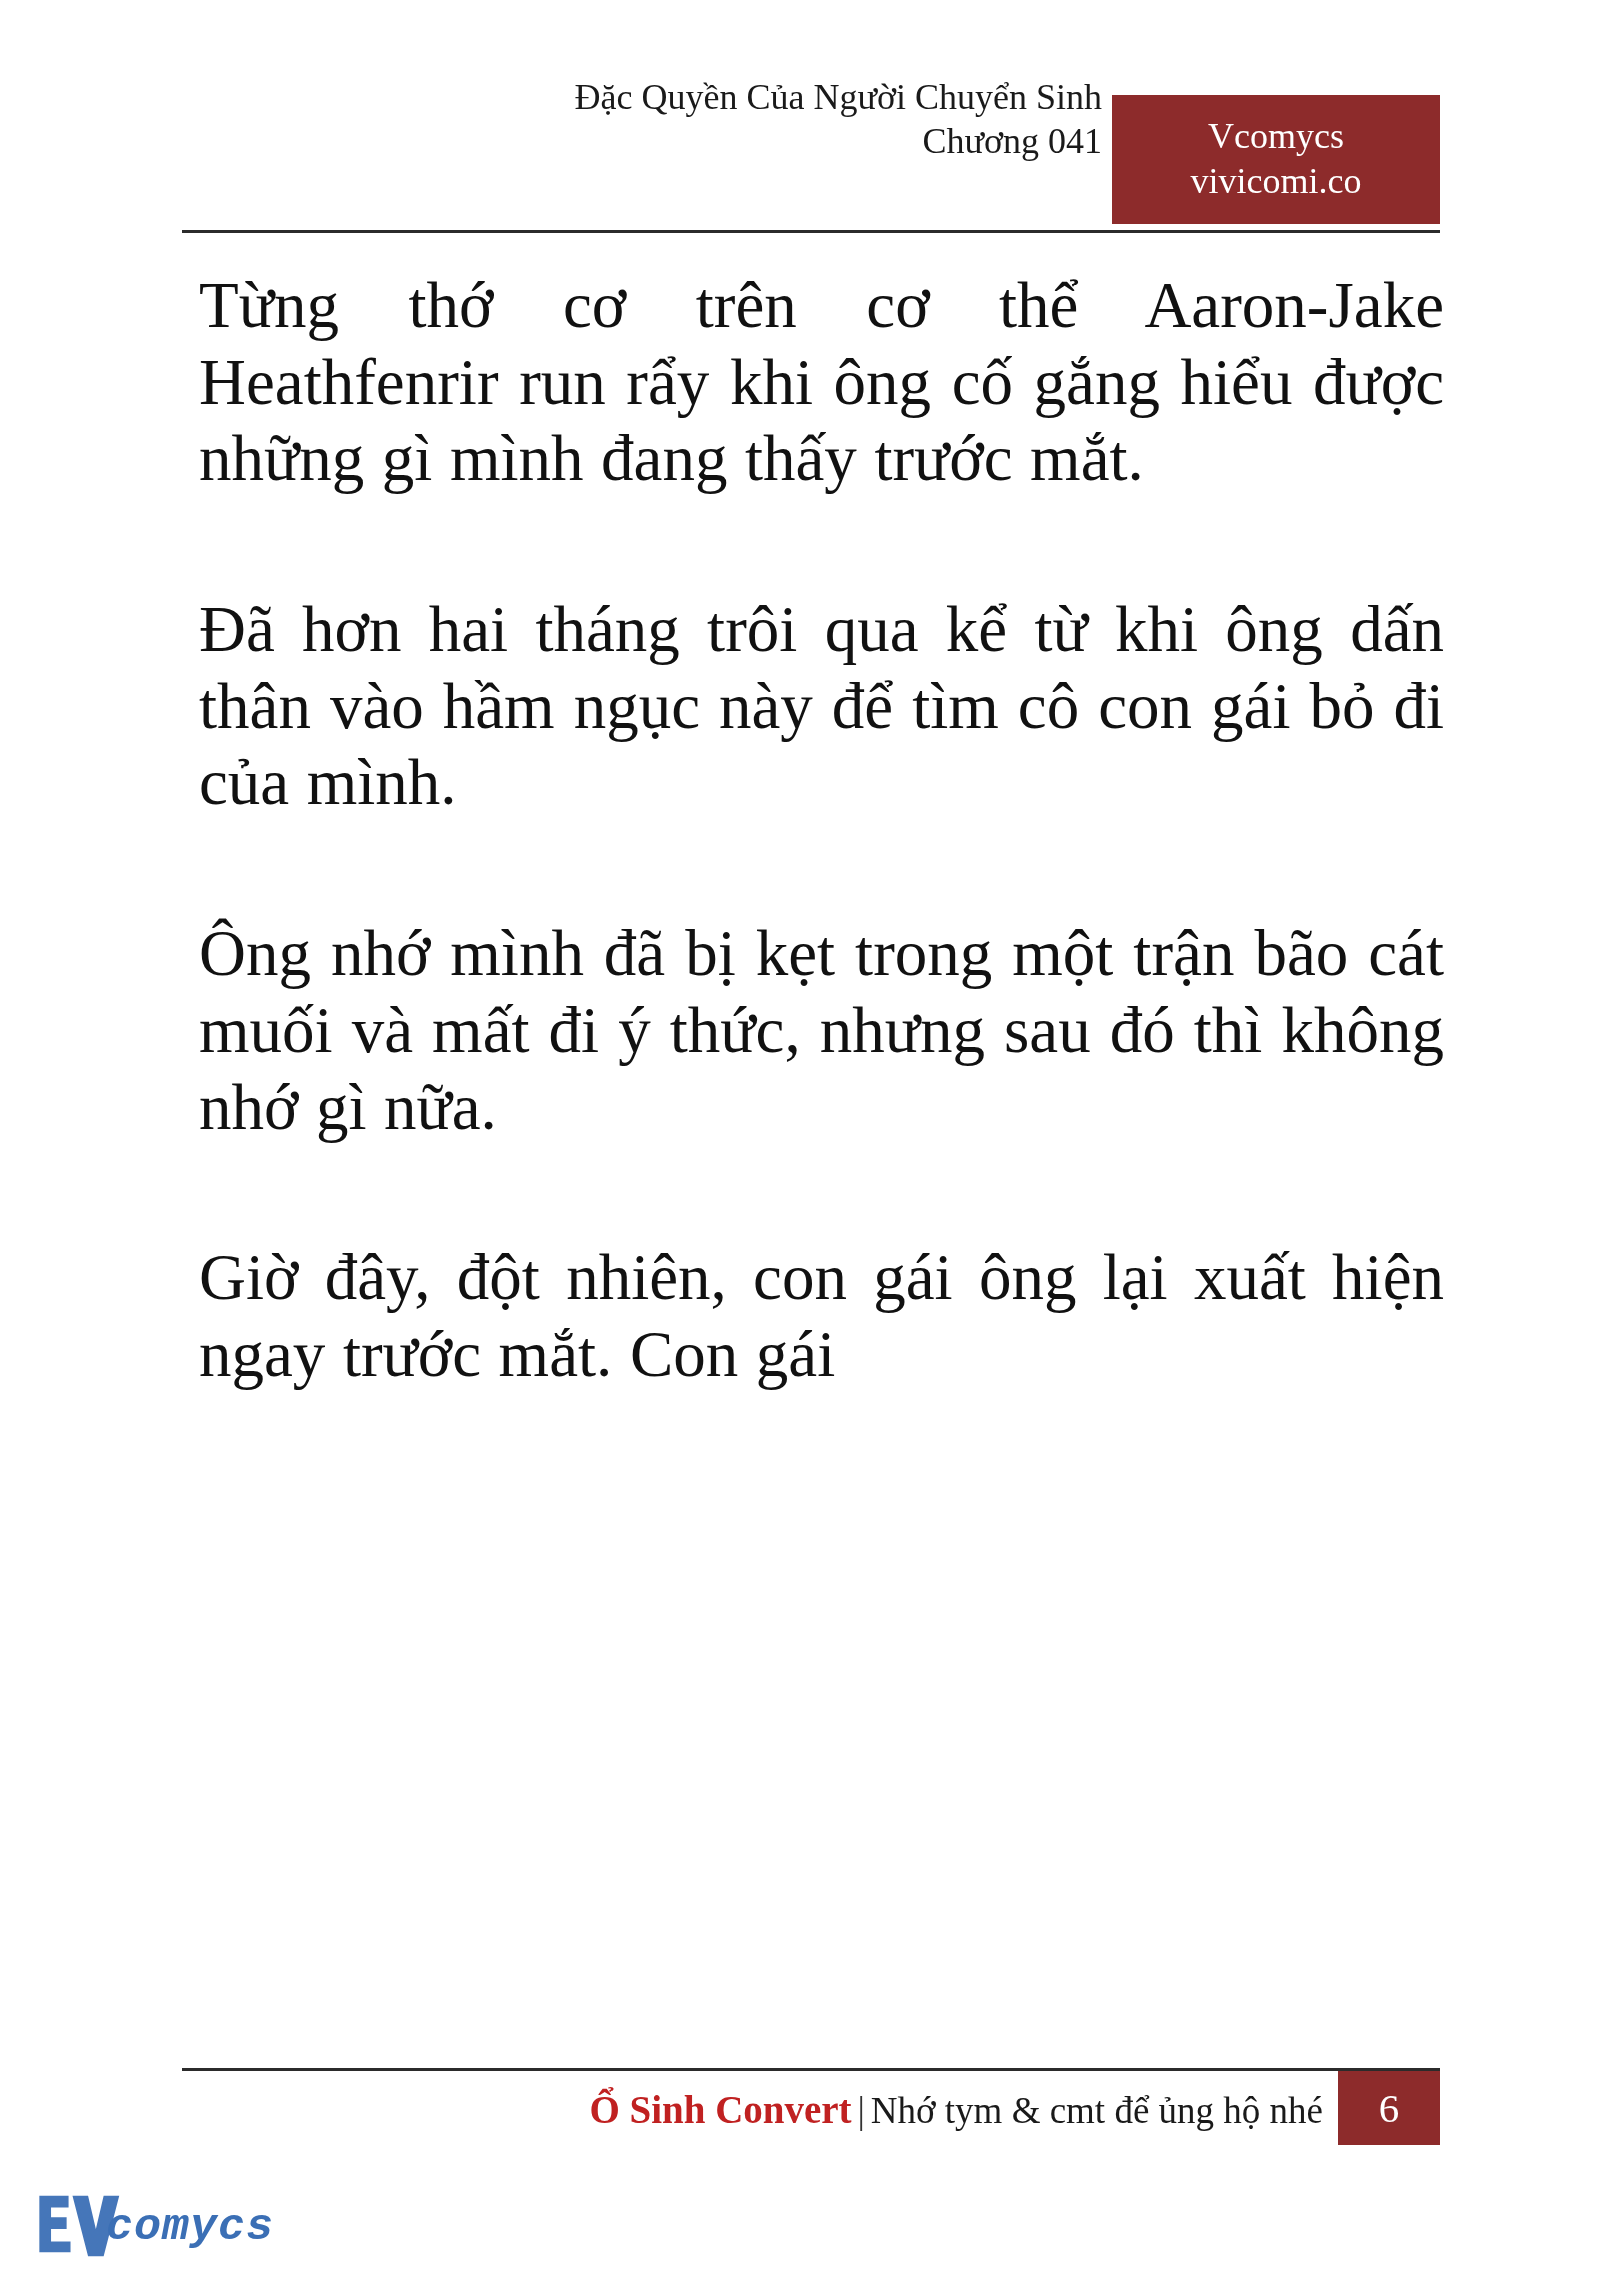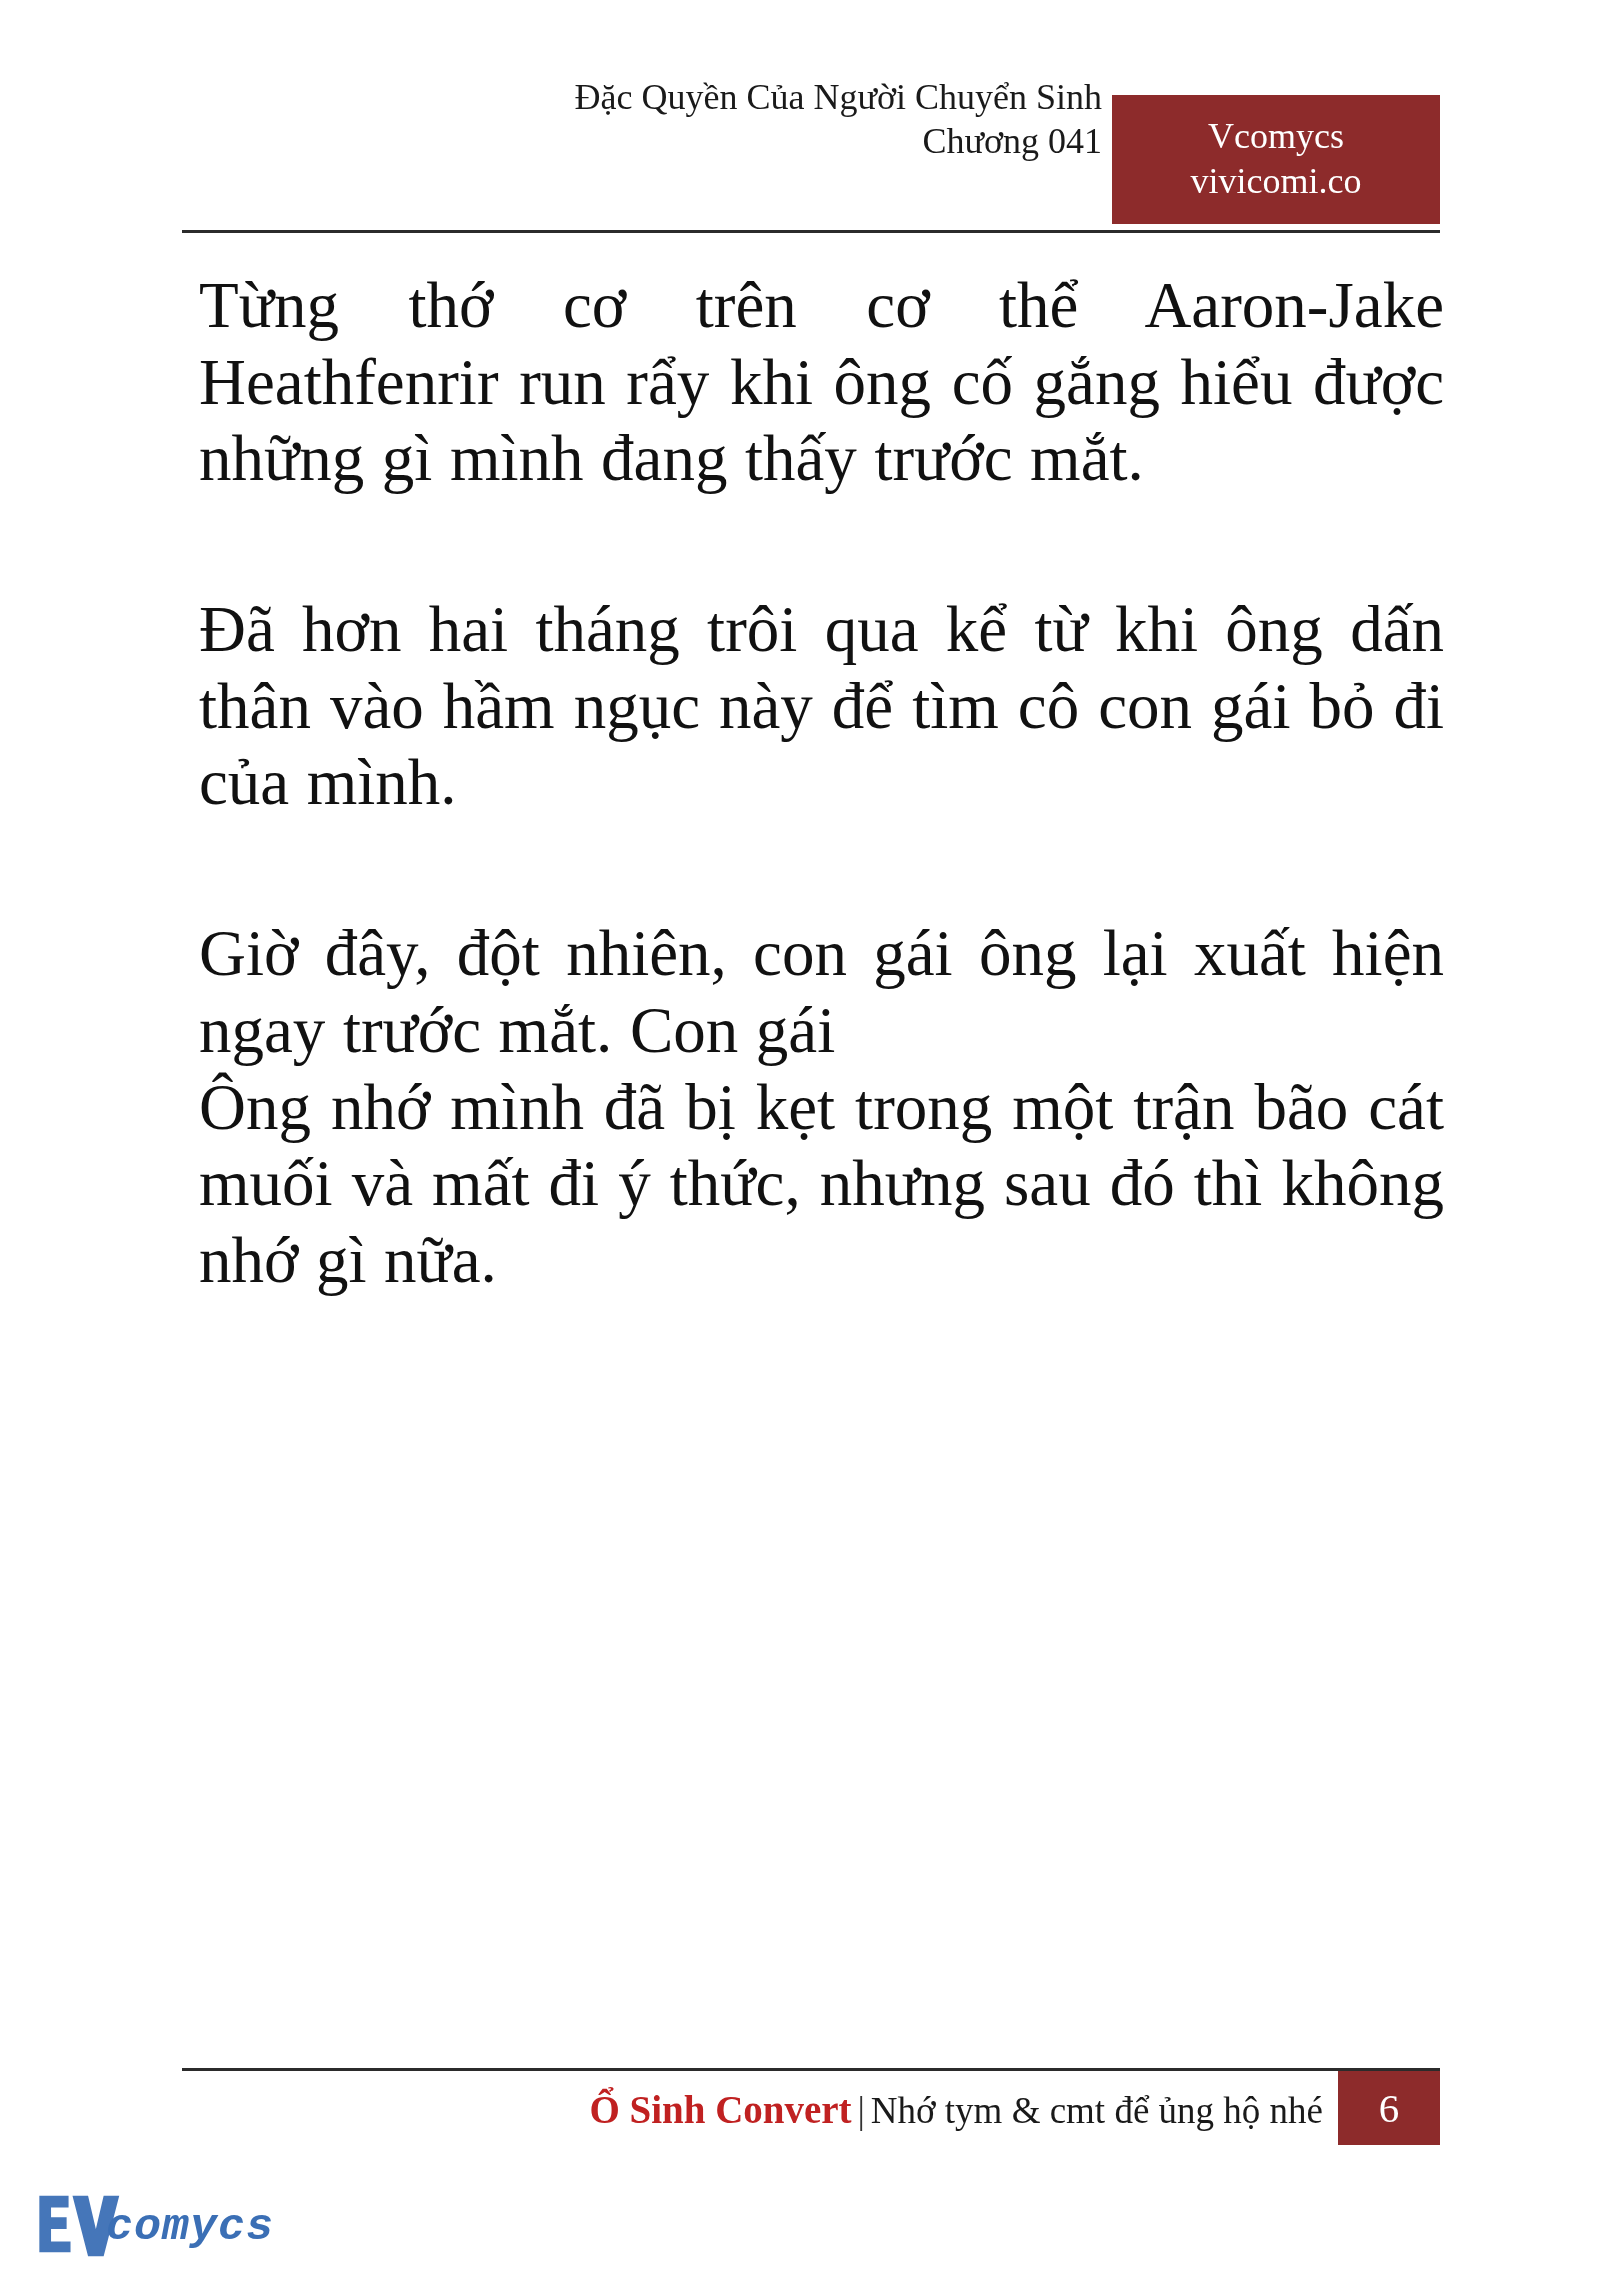--- a/index.html
+++ b/index.html
@@ -185,22 +185,22 @@
     <div class="header-badge">
       <div class="badge-line">Vcomycs</div>
       <div class="badge-line">vivicomi.co</div>
     </div>
   </div>
   <div class="header-rule"></div>
 
   <div class="content">
     <p class="para">Từng thớ cơ trên cơ thể Aaron-Jake Heathfenrir run rẩy khi ông cố gắng hiểu được những gì mình đang thấy trước mắt.</p>
     <p class="para">Đã hơn hai tháng trôi qua kể từ khi ông dấn thân vào hầm ngục này để tìm cô con gái bỏ đi của mình.</p>
+    <p class="para">Ông nhớ mình đã bị kẹt trong một trận bão cát muối và mất đi ý thức, nhưng sau đó thì không nhớ gì nữa.</p>
     <p class="para last">Giờ đây, đột nhiên, con gái ông lại xuất hiện ngay trước mắt. Con gái</p>
-    <p class="para">Ông nhớ mình đã bị kẹt trong một trận bão cát muối và mất đi ý thức, nhưng sau đó thì không nhớ gì nữa.</p>
   </div>
 
   <div class="footer-rule"></div>
   <div class="footer">
     <div class="footer-inner">
       <span class="footer-brand">Ổ Sinh Convert</span><span class="footer-sep">|</span><span class="footer-note">Nhớ tym &amp; cmt để ủng hộ nhé</span>
     </div>
     <div class="page-number">6</div>
   </div>
 

